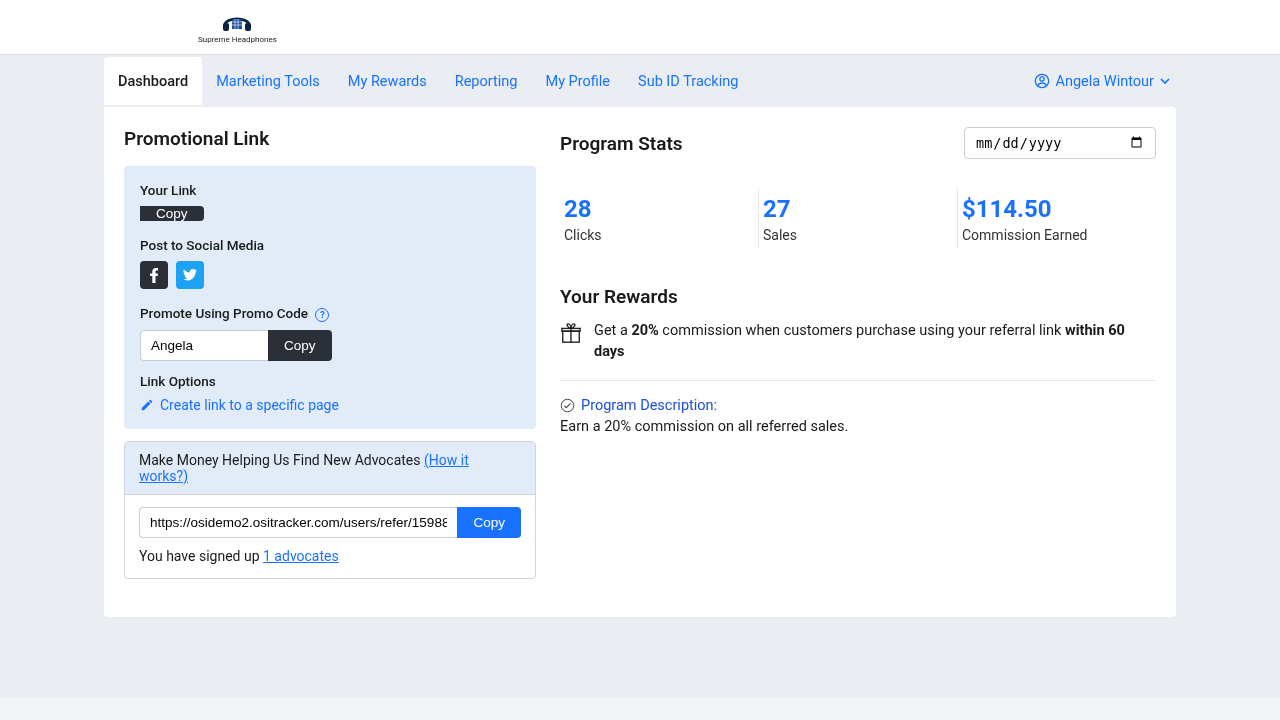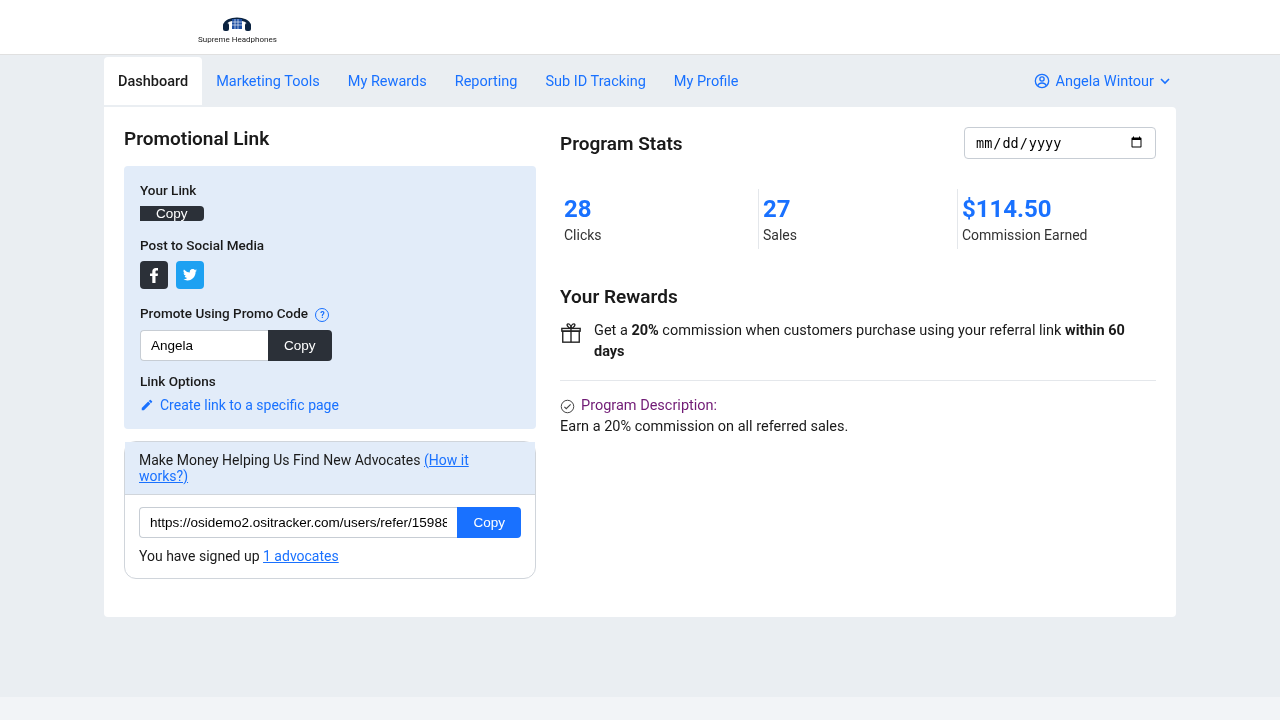--- a/index.html
+++ b/index.html
@@ -24,38 +24,38 @@
   .copy-dark { background: #2b3038; color: #fff; border: none; padding: 0 16px; font-size: 13.5px; border-radius: 0 4px 4px 0; cursor: pointer;}
   .copy-blue { background: #1971ff; color: #fff; border: none; padding: 0 16px; font-size: 13.5px; border-radius: 0 4px 4px 0; cursor: pointer;}
   .social-row { display: flex; gap: 8px; margin-bottom: 16px;}
   .social-btn { width: 28px; height: 28px; border-radius: 4px; display:flex; align-items:center; justify-content:center; cursor:pointer;}
   .fb { background: #2b3038; color:#fff;}
   .tw { background: #1da1f2; color:#fff;}
   .promo-code-row { display:flex; margin-bottom: 12px;}
   .promo-code-input { width: 128px; border: 1px solid #c7cdd4; border-right:none; padding: 7px 10px; font-size: 13.5px; border-radius: 4px 0 0 4px; background:#fff;}
   .link-create { display:flex; align-items:center; gap:6px; color:#1971ff; cursor:pointer; font-size:14px; margin-top:8px;}
   .help-circle { display:inline-flex; width:14px; height:14px; border:1.5px solid #1971ff; border-radius:50%; align-items:center; justify-content:center; font-size:9px; color:#1971ff; font-weight:700; margin-left:4px;}
-  .advocate-box { border:1px solid #d0d5db; border-radius:12px; margin-top:12px;}
+  .advocate-box { border:1px solid #d0d5db; border-radius:4px; margin-top:12px;}
   .adv-header { background:#e2ecf9; padding:10px 14px; font-size:14px; border-bottom:1px solid #d0d5db;}
   .adv-header a { color:#1971ff; text-decoration:underline;}
   .adv-body { padding: 12px 14px 14px 14px;}
   .signed-up { margin-top:10px; font-size:14px;}
   .signed-up a { color:#1971ff; text-decoration:underline;text-align:right;}
   .stats-head-row { display:flex; align-items:center; margin-bottom:30px;gap:8px;}
   .date-input { border:1px solid #c7cdd4; border-radius:4px; padding:6px 10px; font-size:13.5px; width:192px;}
   .stats-grid { display:flex; margin-bottom: 36px;}
   .stat { flex:1; text-align:left; padding: 6px 4px;}
   .stat + .stat { border-left: 1px solid #e4e7eb;}
   .stat-num { color:#1971ff; font-size:24px; font-weight:700; margin-bottom:4px;}
   .stat-lbl { font-size:14px; color:#333;}
   .rewards h2 { margin-bottom: 12px;}
   .reward-row { display:flex; gap:12px; padding-bottom:18px; border-bottom:1px solid #e4e7eb; font-size:14.5px; line-height:1.45;}
   .gift-ico { flex-shrink:0; margin-top:2px;}
   .desc-row { margin-top: 16px; font-size:14.5px;}
-  .desc-head { display:flex; align-items:flex-end; gap:6px; color:#701a75; margin-bottom:4px;margin-top:14px;}
+  .desc-head { display:flex; align-items:center; gap:6px; color:#1d4ed8; margin-bottom:4px;margin-top:14px;}
   .footer { text-align:center; padding: 18px 0; font-size:13.5px; color:#444; background:#f2f4f7; margin-top:80px;}
   svg { display:block; }
 </style>
 </head>
 <body>
 
 <div class="header-bar">
   <div class="logo">
     <svg width="32" height="22" viewBox="0 0 32 22">
       <path d="M4 14 C4 6, 28 6, 28 14" stroke="#0b2340" stroke-width="3" fill="none"></path>
@@ -70,22 +70,22 @@
     <span class="logo-sub">Supreme Headphones</span>
   </div>
 </div>
 
 <div class="container">
   <div class="nav-row">
     <div class="tab active">Dashboard</div>
     <div class="tab">Marketing Tools</div>
     <div class="tab">My Rewards</div>
     <div class="tab">Reporting</div>
+    <div class="tab">My Profile</div>
     <div class="tab">Sub ID Tracking</div>
-    <div class="tab">My Profile</div>
     <div class="spacer"></div>
     <div class="user-menu">
       <svg width="16" height="16" viewBox="0 0 24 24">
           <circle cx="12" cy="12" r="10" fill="none" stroke="#1971ff" stroke-width="2"></circle>
           <circle cx="12" cy="9" r="3.2" fill="none" stroke="#1971ff" stroke-width="2"></circle>
           <path d="M5.5 19c1.5-3 4-4 6.5-4s5 1 6.5 4" fill="none" stroke="#1971ff" stroke-width="2"></path>
         </svg>
       <span>Angela Wintour</span>
       <svg width="10" height="10" viewBox="0 0 10 10">
           <path d="M1 3 L5 7 L9 3" stroke="#1971ff" stroke-width="1.6" fill="none"></path>

